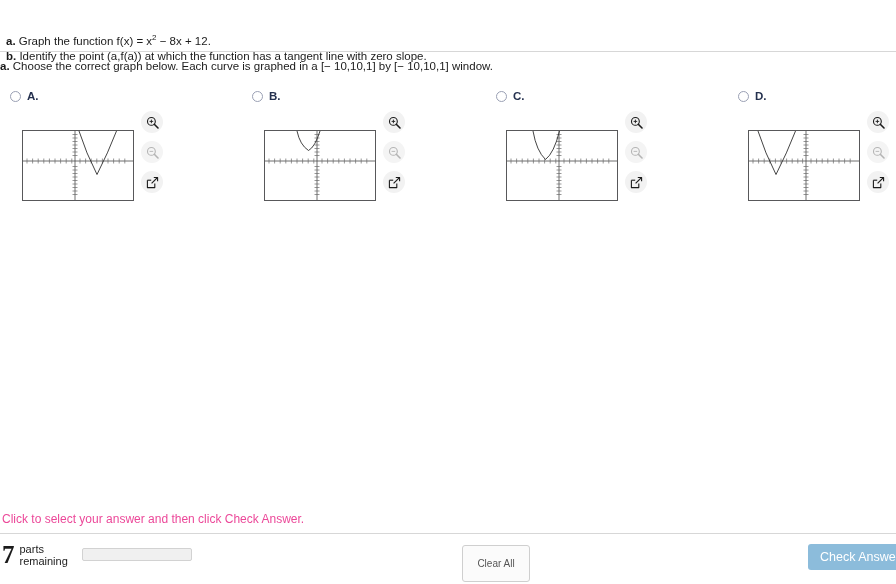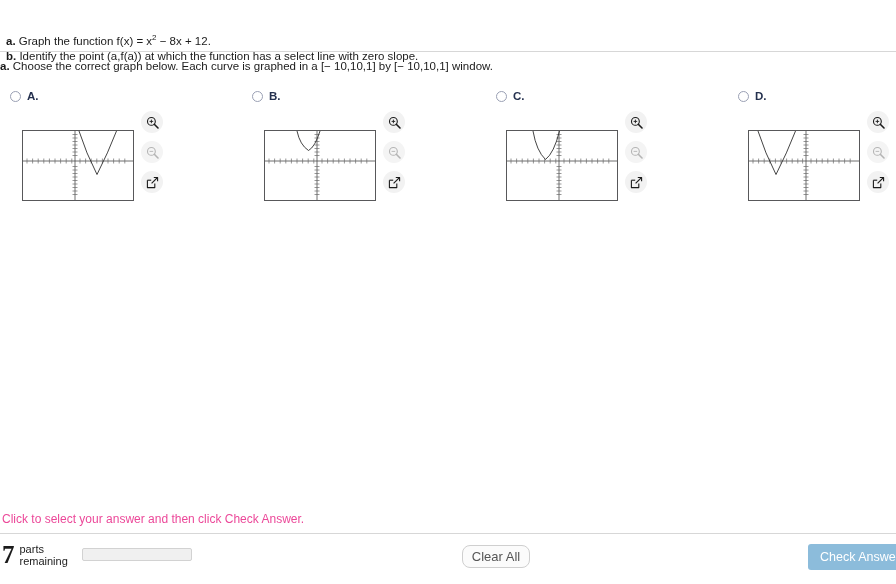--- a/index.html
+++ b/index.html
@@ -177,26 +177,26 @@
   #progress-fill {
     height: 100%;
     background: #2a8fd4;
   }
 
   #clear-all-button {
     position: absolute;
     left: 462px;
     top: 545px;
     width: 68px;
-    height: 23px;
+    height: 37px;
     border: 1px solid #cfcfcf;
-    border-radius: 8px;
+    border-radius: 3px;
     background: #fbfbfb;
     color: #555;
-    font-size: 13px;
+    font-size: 10px;
     font-family: "Liberation Sans", sans-serif;
     display: flex;
     align-items: center;
     justify-content: center;
     box-sizing: border-box;
   }
 
   #check-answer-button {
     position: absolute;
     left: 808px;
@@ -216,21 +216,21 @@
   }
 </style>
 </head>
 <body>
 
 <div id="problem-statement">
   <div class="stmt-line">
     <span class="stmt-label">a.</span><span> Graph the function f(x) = x</span><sup class="exp">2</sup><span> − 8x + 12.</span>
   </div>
   <div class="stmt-line">
-    <span class="stmt-label">b.</span><span> Identify the point (a,f(a)) at which the function has a select line with zero slope.</span>
+    <span class="stmt-label">b.</span><span> Identify the point (a,f(a)) at which the function has a tangent line with zero slope.</span>
   </div>
 </div>
 
 <div class="hrule" id="divider-top"></div>
 
 <div id="question-prompt">
   <span class="stmt-label">a.</span><span> Choose the correct graph below. Each curve is graphed in a [− 10,10,1] by [− 10,10,1] window.</span>
 </div>
 
 <div class="choice" id="choice-a">

